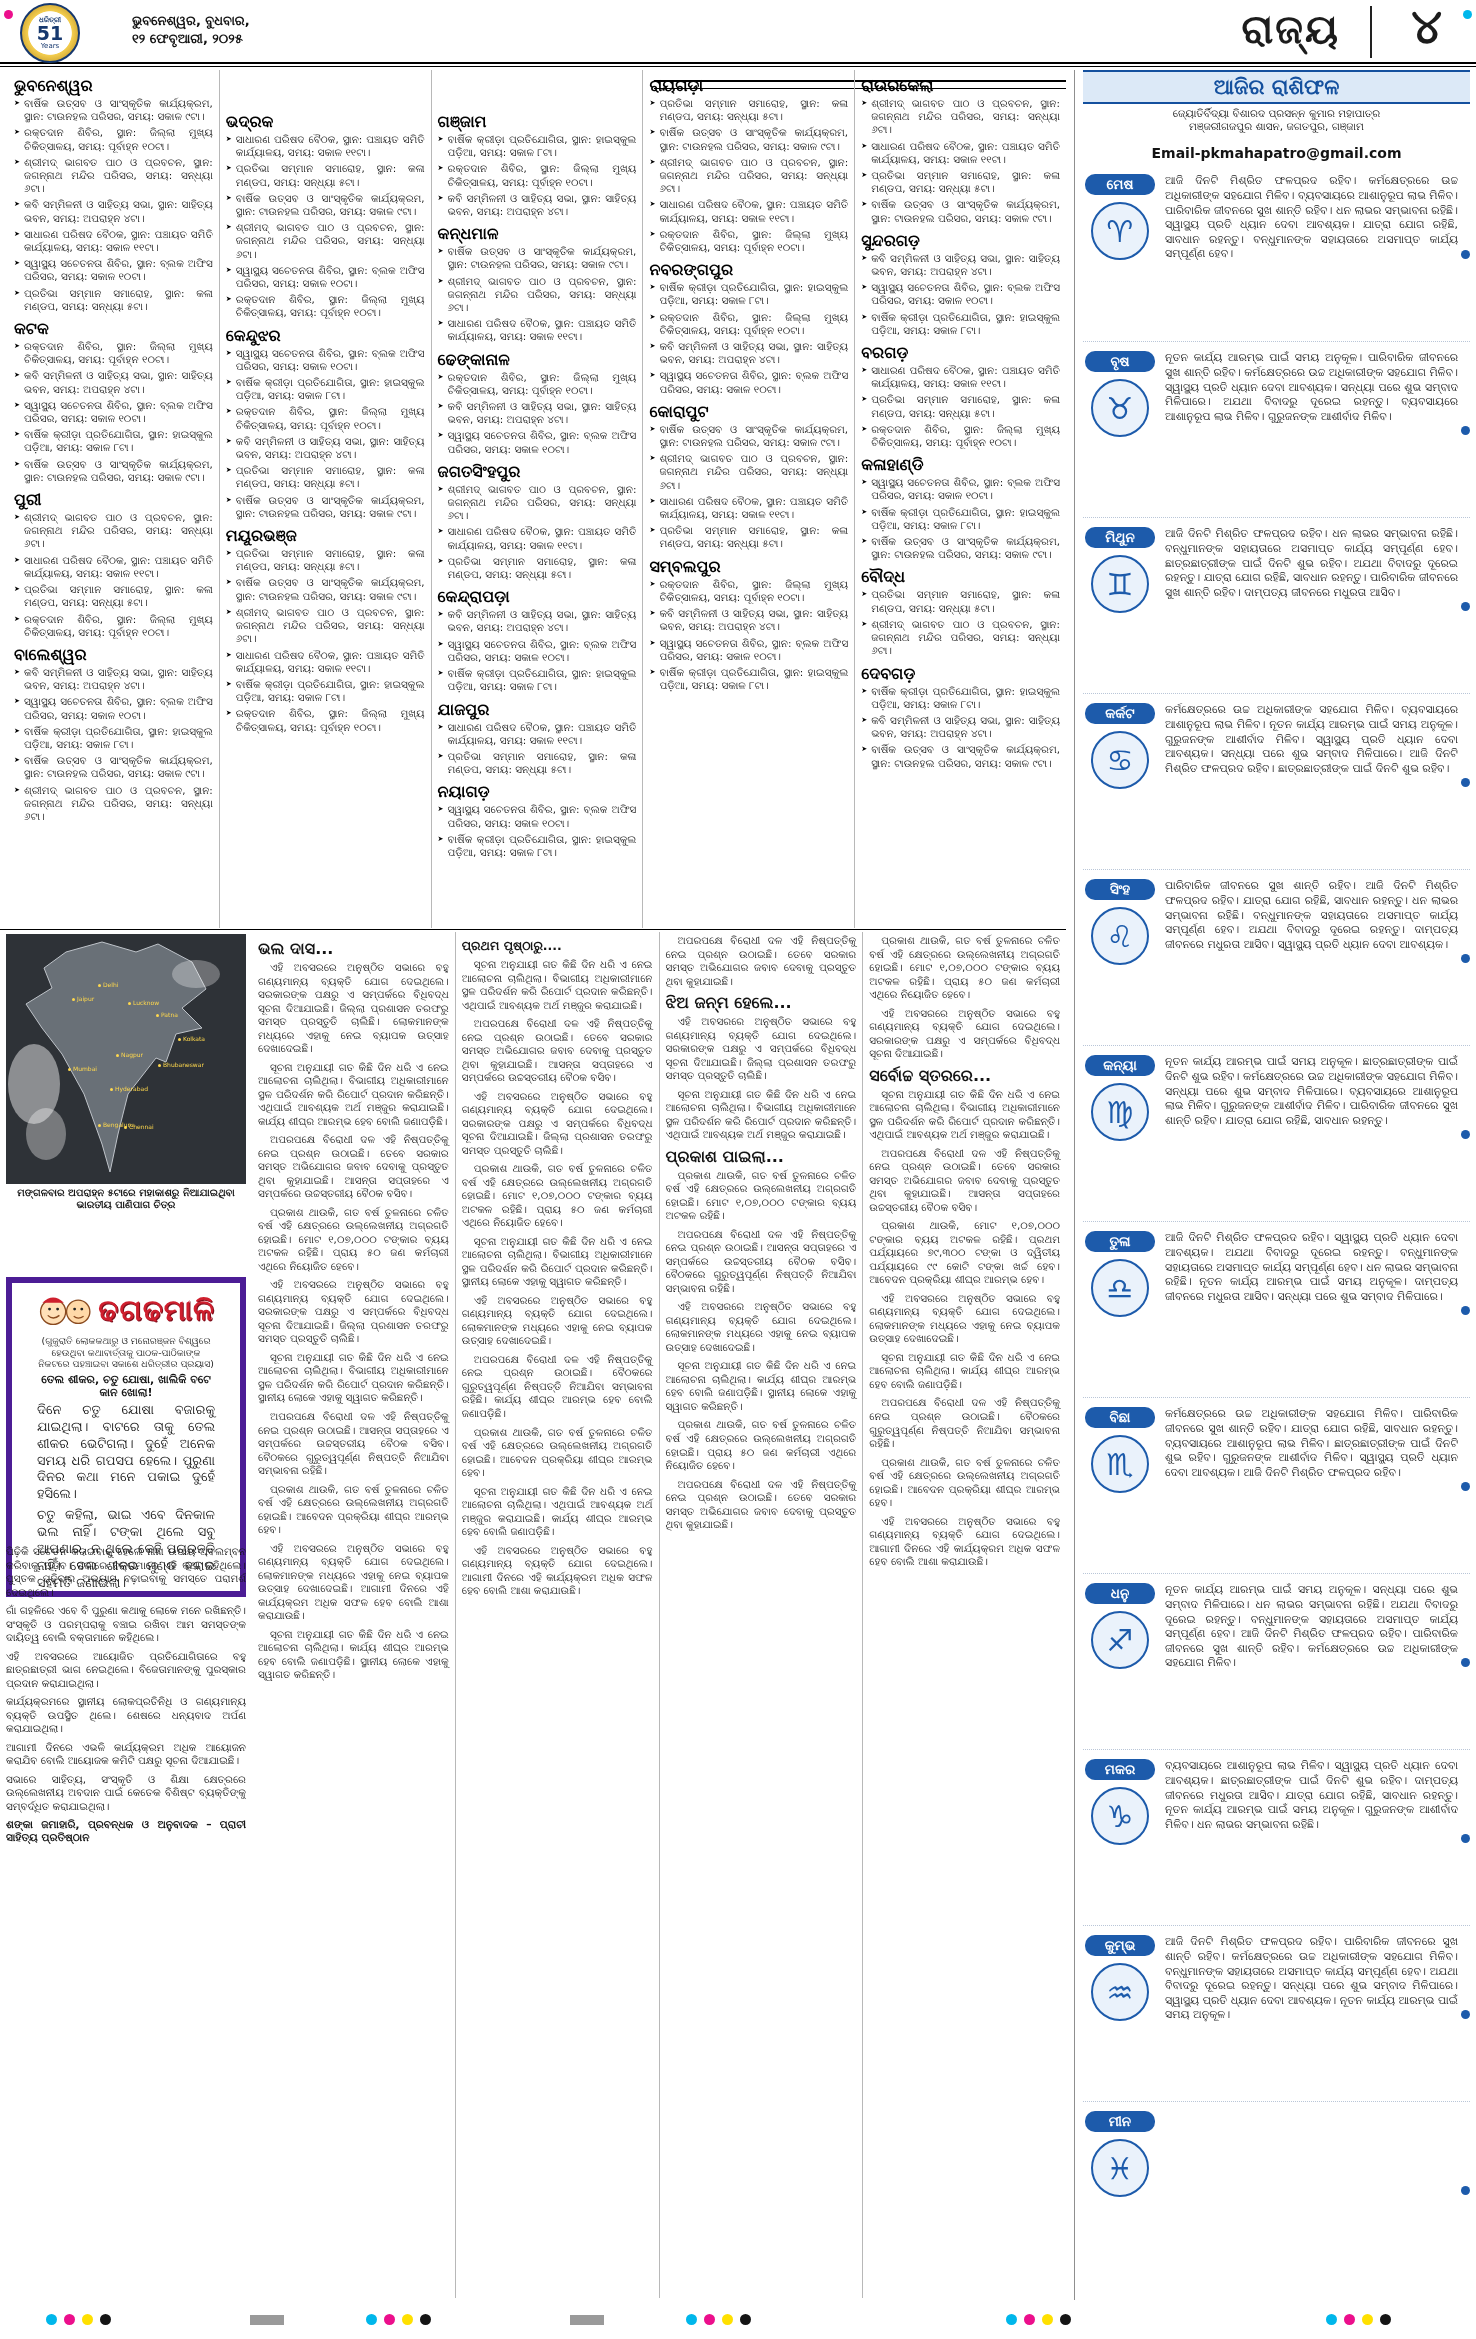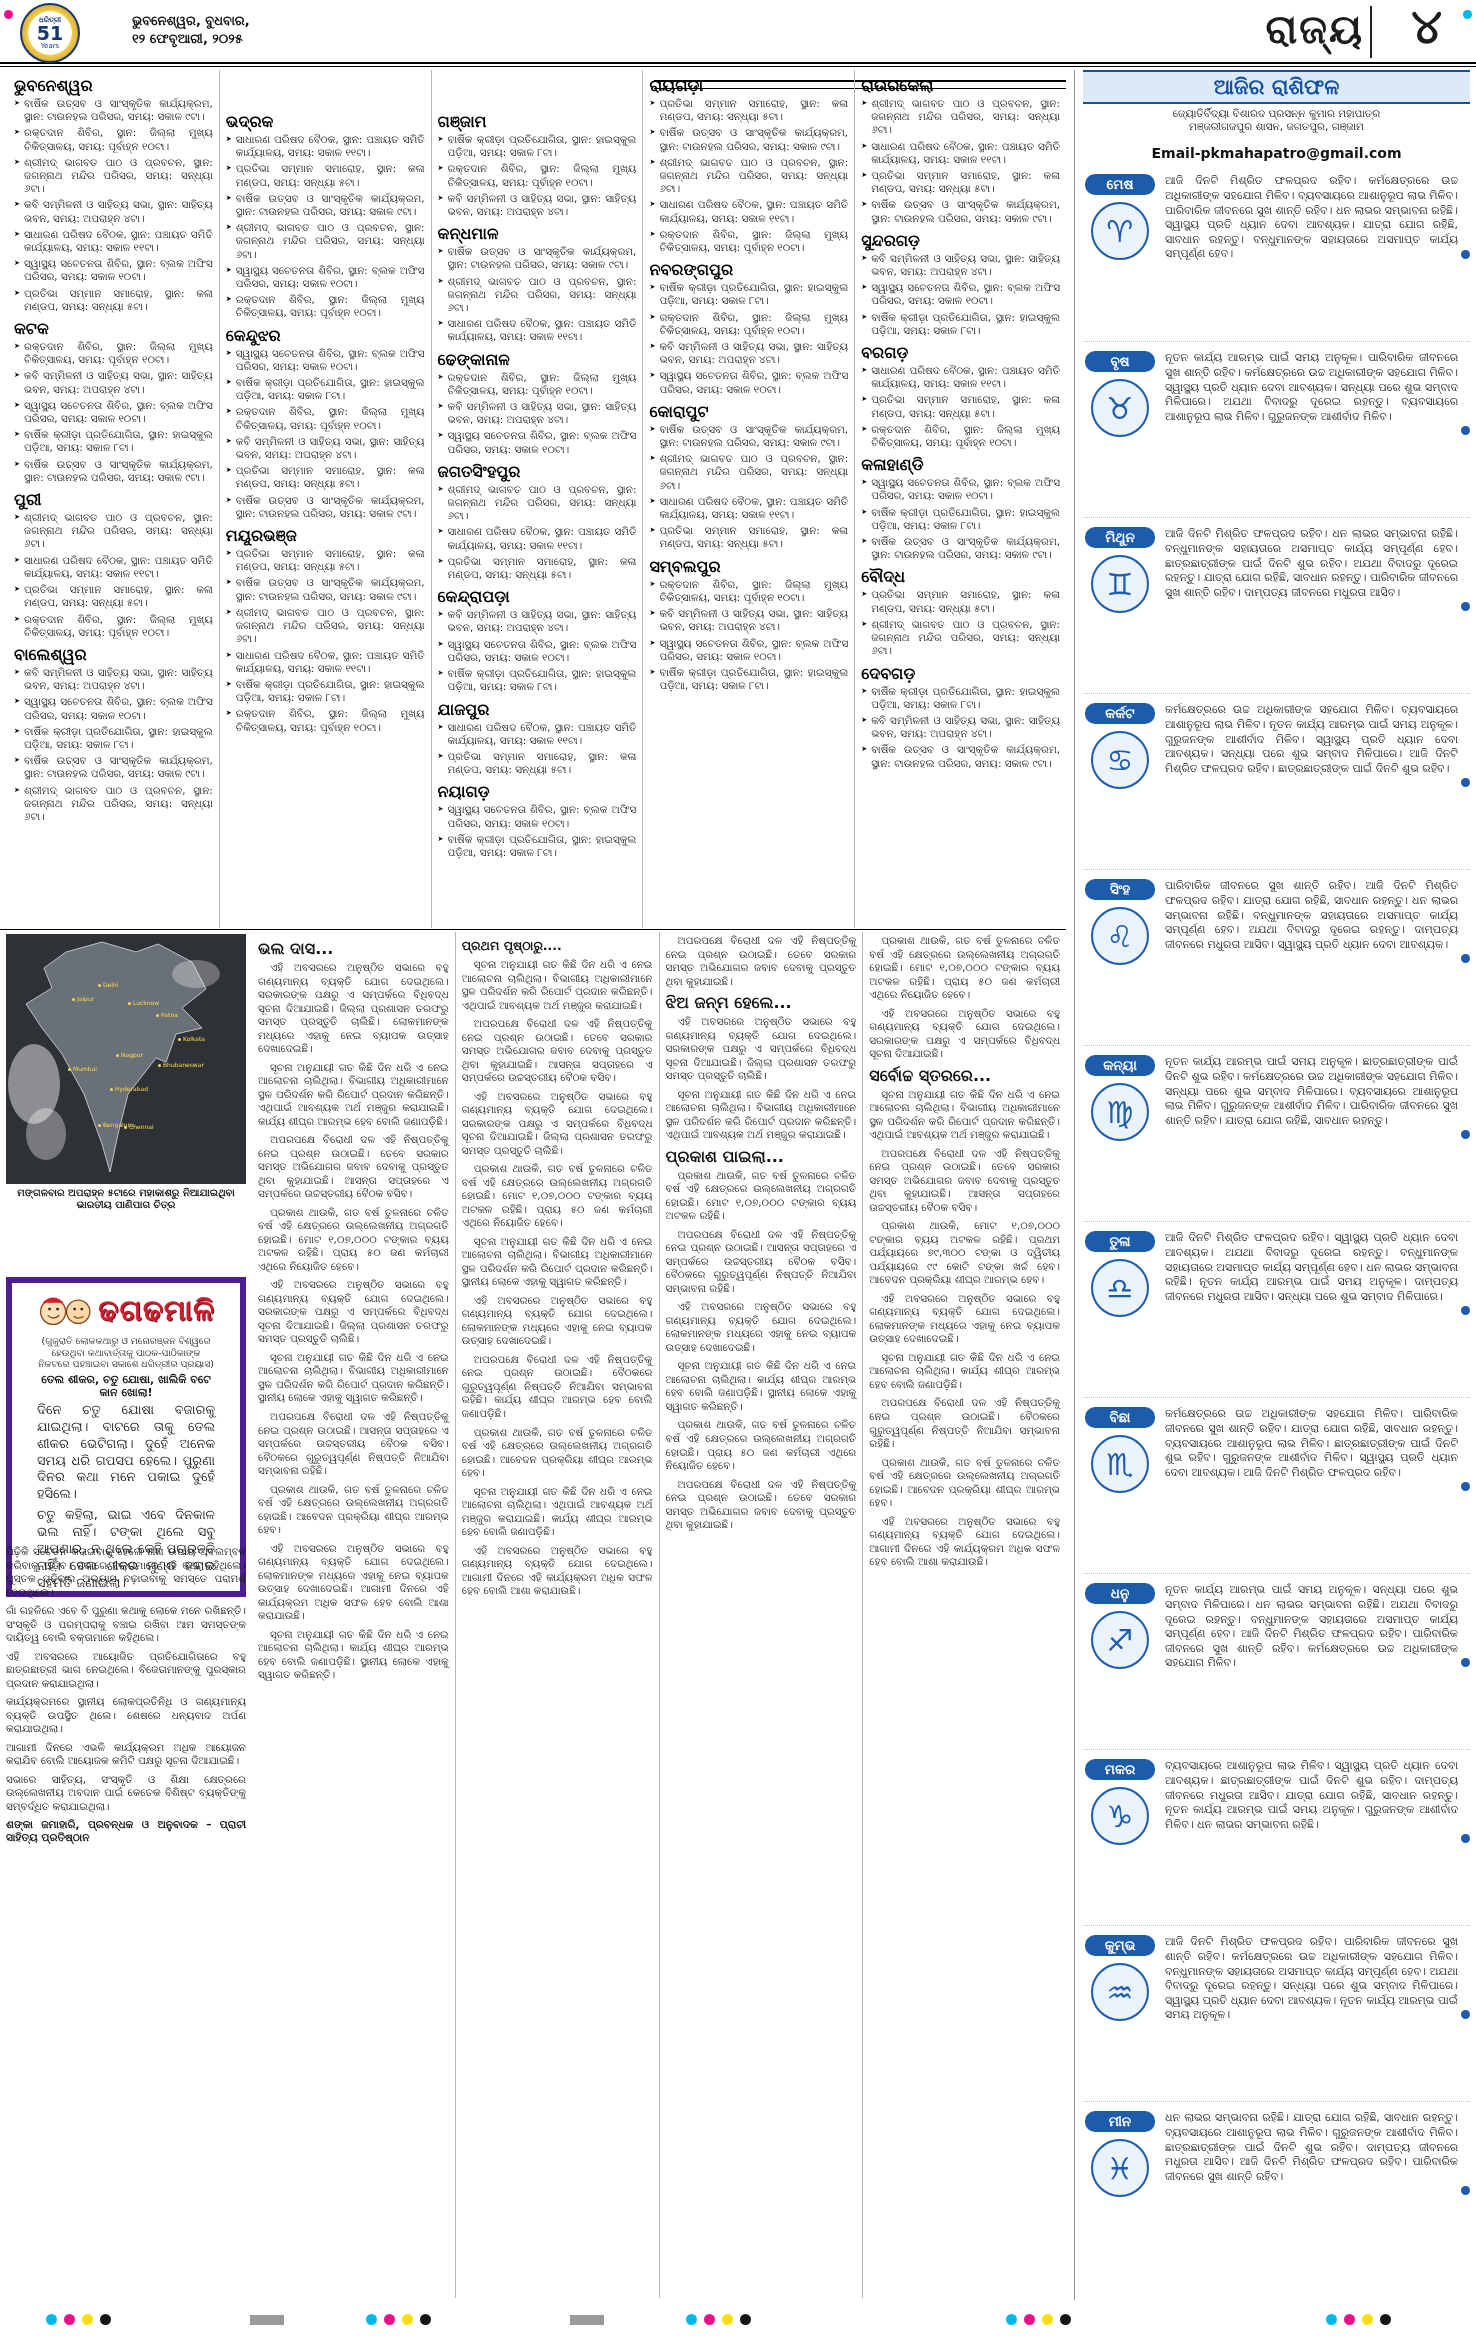--- a/index.html
+++ b/index.html
@@ -8,21 +8,21 @@
   
   .header{position:absolute;left:0;top:0;width:1476px;height:62px;border-bottom:2px solid #000;}
   .header-rule2{position:absolute;left:0;top:66px;width:1476px;height:0;border-top:1px solid #000;}
   .logo{position:absolute;left:20px;top:3px;width:56px;height:56px;border-radius:50%;
         background:radial-gradient(circle,#ffffff 54%,#f3cd4e 56%,#a87a12 100%);
         border:2px solid #16386e;display:flex;flex-direction:column;align-items:center;justify-content:center;}
   .logo-name{font-size:7px;font-weight:bold;color:#16386e;line-height:1;}
   .logo-num{font-size:19px;font-weight:bold;color:#16386e;line-height:1;}
   .logo-years{font-size:7px;color:#16386e;line-height:1;}
   .dateline{position:absolute;left:132px;top:12px;font-size:13px;font-weight:bold;line-height:1.4;color:#111;}
-  .section-name{position:absolute;right:112px;top:6px;font-size:40px;font-weight:bold;color:#1c1c1c;letter-spacing:2px;margin-left:28px;}
+  .section-name{position:absolute;right:136px;top:6px;font-size:40px;font-weight:bold;color:#1c1c1c;letter-spacing:2px;margin-left:28px;}
   .head-divider{position:absolute;right:104px;top:6px;width:2px;height:52px;background:#222;}
   .page-number{position:absolute;right:34px;top:-2px;font-size:48px;font-weight:bold;color:#1c1c1c;}
   .reg-top{position:absolute;width:9px;height:9px;border-radius:50%;}
   
   .listings{position:absolute;left:8px;top:70px;width:1058px;height:858px;overflow:hidden;}
   .banner{position:absolute;left:140px;top:0;width:500px;height:30px;background:#000;color:#fff;
           font-size:23px;font-weight:bold;text-align:center;line-height:30px;letter-spacing:2px;z-index:3;}
   .banner-rules{position:absolute;left:646px;top:10px;width:412px;height:6px;border-top:2px solid #000;border-bottom:1px solid #000;}
   .lcols{position:absolute;left:0;top:0;width:100%;height:100%;display:flex;}
   .lcol{flex:1;padding:0 6px;border-right:1px solid #b8b8b8;overflow:hidden;}
@@ -428,21 +428,20 @@
             <div class="sicon">♒</div>
           </div>
           <div class="stext">ଆଜି ଦିନଟି ମିଶ୍ରିତ ଫଳପ୍ରଦ ରହିବ। ପାରିବାରିକ ଜୀବନରେ ସୁଖ ଶାନ୍ତି ରହିବ। କର୍ମକ୍ଷେତ୍ରରେ ଉଚ୍ଚ ଅଧିକାରୀଙ୍କ ସହଯୋଗ ମିଳିବ। ବନ୍ଧୁମାନଙ୍କ ସହାୟତାରେ ଅସମାପ୍ତ କାର୍ଯ୍ୟ ସମ୍ପୂର୍ଣ୍ଣ ହେବ। ଅଯଥା ବିବାଦରୁ ଦୂରେଇ ରହନ୍ତୁ। ସନ୍ଧ୍ୟା ପରେ ଶୁଭ ସମ୍ବାଦ ମିଳିପାରେ। ସ୍ୱାସ୍ଥ୍ୟ ପ୍ରତି ଧ୍ୟାନ ଦେବା ଆବଶ୍ୟକ। ନୂତନ କାର୍ଯ୍ୟ ଆରମ୍ଭ ପାଇଁ ସମୟ ଅନୁକୂଳ।</div>
           <span class="sdot"></span>
         </div>
         <div class="sign">
           <div class="sside">
             <div class="slabel">ମୀନ</div>
             <div class="sicon">♓</div>
           </div>
-          <div class="stext">ଧନ ଲାଭର ସମ୍ଭାବନା ରହିଛି। ଯାତ୍ରା ଯୋଗ ରହିଛି, ସାବଧାନ ରହନ୍ତୁ। ବ୍ୟବସାୟରେ ଆଶାନୁରୂପ ଲାଭ ମିଳିବ। ଗୁରୁଜନଙ୍କ ଆଶୀର୍ବାଦ ମିଳିବ। ଛାତ୍ରଛାତ୍ରୀଙ୍କ ପାଇଁ ଦିନଟି ଶୁଭ ରହିବ। ଦାମ୍ପତ୍ୟ ଜୀବନରେ ମଧୁରତା ଆସିବ। ଆଜି ଦିନଟି ମିଶ୍ରିତ ଫଳପ୍ରଦ ରହିବ। ପାରିବାରିକ ଜୀବନରେ ସୁଖ ଶାନ୍ତି ରହିବ।</div>
           <span class="sdot"></span>
         </div>
       </div>
   </div>
 
   <div class="regrow" style="left:46px">
     <span style="background:#00b7eb"></span>
     <span style="background:#ec0f8c"></span>
     <span style="background:#ffe000"></span>
     <span style="background:#151515"></span>

